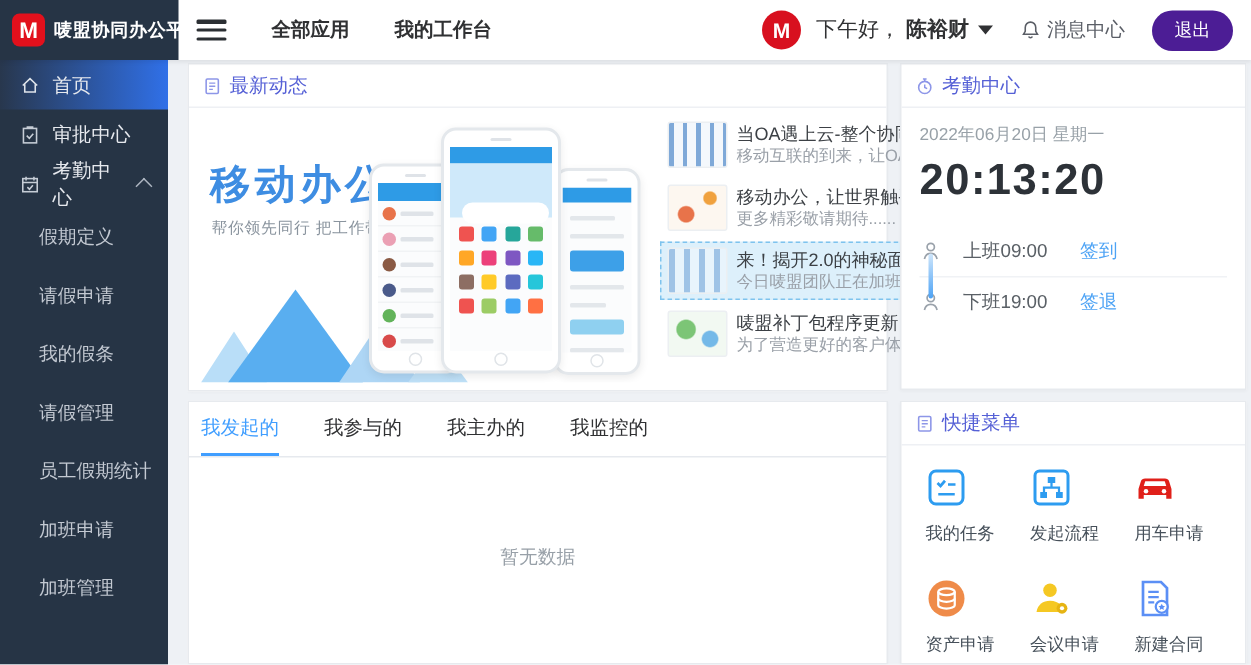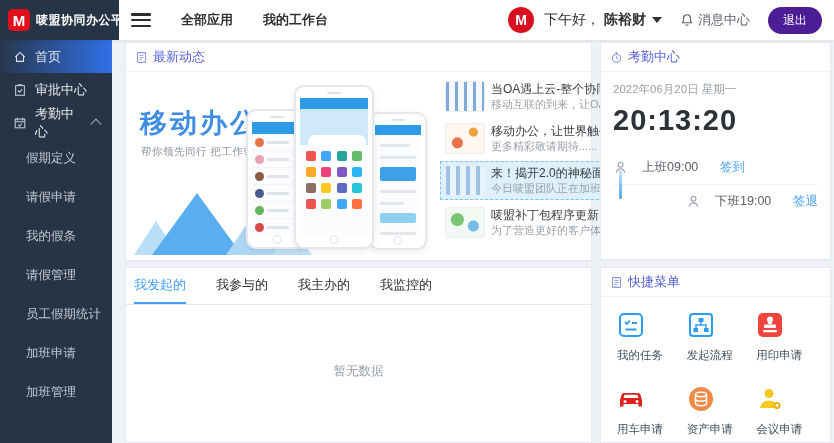--- a/index.html
+++ b/index.html
@@ -82,21 +82,21 @@
   .tab.active{color:#409eff;border-bottom-color:#409eff;}
   .empty{text-align:center;margin-top:58px;font-size:12.5px;color:#98a0a8;}
 
   
   .att-body{padding:10px 12px 0 12px;position:relative;}
   .att-date{font-size:11.5px;color:#98a1a8;}
   .att-time{font-size:29px;font-weight:600;color:#2d3238;margin-top:7px;letter-spacing:1px;}
   .att-rows{margin-top:14px;position:relative;}
   .att-line{position:absolute;left:6px;top:18px;width:3px;height:30px;border-radius:2px;background:linear-gradient(180deg,#cfe6fb,#4da3f5);}
   .att-row{display:flex;align-items:center;height:33px;}
-  .att-row + .att-row{border-top:1px solid #f0f2f5;justify-content:flex-end;}
+  .att-row + .att-row{border-top:1px solid #f0f2f5;}
   .att-row svg{flex:0 0 auto;}
   .att-label{font-size:12.5px;color:#5a6066;margin-left:14px;width:78px;}
   .att-action{font-size:12.5px;color:#4da3f5;cursor:pointer;}
 
   
   .quick-grid{display:grid;grid-template-columns:repeat(3,1fr);padding:14px 10px 0 10px;row-gap:22px;}
   .quick-cell{display:flex;flex-direction:column;align-items:flex-start;gap:9px;cursor:pointer;padding-left:6px;}
   .quick-label{font-size:11.5px;color:#46505a;white-space:nowrap;}
 </style>
 </head>
@@ -359,29 +359,20 @@
             <rect x="3" y="3" width="22" height="22" rx="3" fill="none" stroke="#2d9cf0" stroke-width="2"></rect>
             <rect x="11.5" y="7" width="5" height="4" fill="#2d9cf0"></rect>
             <rect x="6.5" y="17" width="4.5" height="4" fill="#2d9cf0"></rect>
             <rect x="17" y="17" width="4.5" height="4" fill="#2d9cf0"></rect>
             <path d="M14 11v3M9 17v-3h10v3" fill="none" stroke="#2d9cf0" stroke-width="1.5"></path>
           </svg>
         <span class="quick-label">发起流程</span>
       </div>
       <div class="quick-cell">
         <svg width="28" height="28" viewBox="0 0 28 28">
-            <rect x="2" y="2" width="24" height="24" rx="5" fill="#f0453e"></rect>
-            <path d="M11 8.5a3 3 0 0 1 6 0c0 2-1.2 2.8-1.2 4.5h-3.6c0-1.7-1.2-2.5-1.2-4.5z" fill="#fff"></path>
-            <rect x="8" y="13.5" width="12" height="3.5" rx="1" fill="#fff"></rect>
-            <rect x="7" y="19" width="14" height="2.2" rx="1" fill="#fff"></rect>
-          </svg>
-        <span class="quick-label">用印申请</span>
-      </div>
-      <div class="quick-cell">
-        <svg width="28" height="28" viewBox="0 0 28 28">
             <path d="M3 15l1.6-5.2C5 8.6 6 8 7.4 8h13.2c1.4 0 2.4.6 2.8 1.8L25 15v6.5h-3.5V19h-15v2.5H3z" fill="#e0201a"></path>
             <path d="M6.5 13l1-3.2h13l1 3.2z" fill="#fff"></path>
             <circle cx="8" cy="16.5" r="1.5" fill="#fff"></circle>
             <circle cx="20" cy="16.5" r="1.5" fill="#fff"></circle>
           </svg>
         <span class="quick-label">用车申请</span>
       </div>
       <div class="quick-cell">
         <svg width="28" height="28" viewBox="0 0 28 28">
             <circle cx="14" cy="14" r="12" fill="#ef8b49"></circle>

